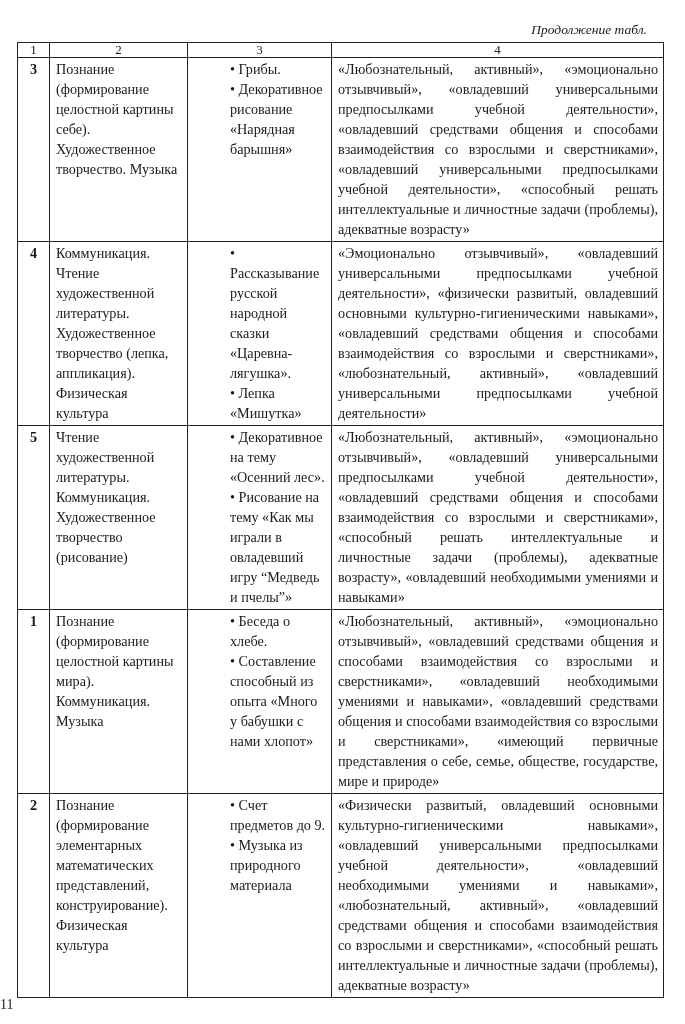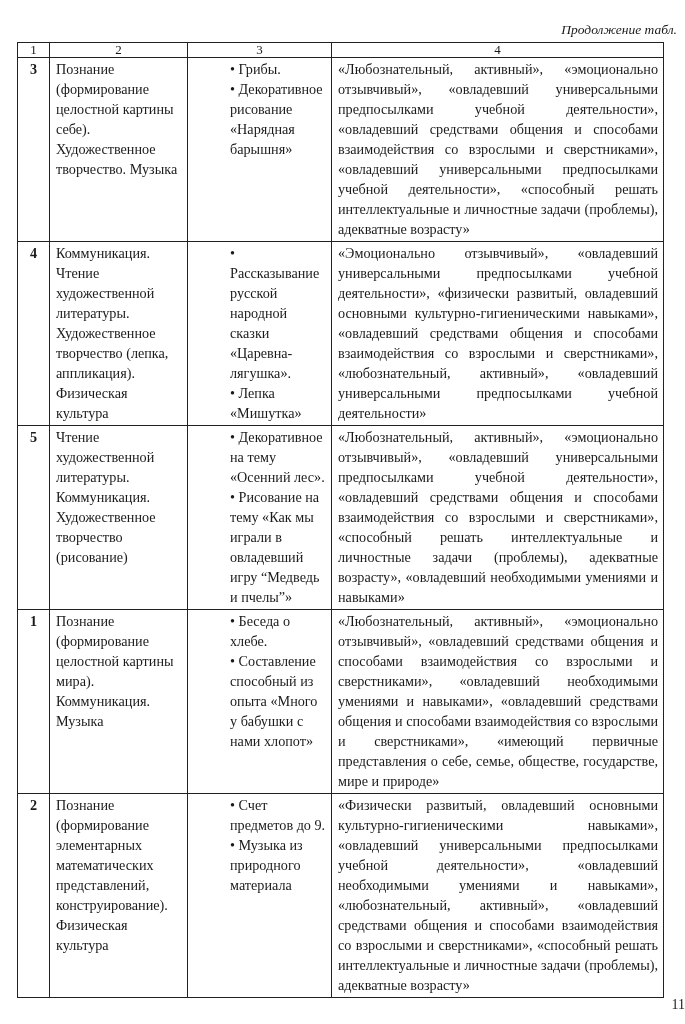--- a/index.html
+++ b/index.html
@@ -1,27 +1,27 @@
 <!DOCTYPE html>
 <html><head>
 <meta charset="utf-8">
 <style>
   html, body { margin: 0; padding: 0; background: #ffffff; }
   body { width: 685px; height: 1024px; position: relative; overflow: hidden;
          font-family: "Liberation Serif", "DejaVu Serif", serif; color: #1a1a1a; }
-  .cont { position: absolute; right: 8px; top: 22px; font-style: italic; font-size: 13.5px; }
+  .cont { position: absolute; right: 38px; top: 22px; font-style: italic; font-size: 13.5px; }
   table.main { position: absolute; left: 17px; top: 42px; width: 646px;
                border-collapse: collapse; table-layout: fixed; font-size: 14.2px; line-height: 20px; }
   table.main td, table.main th { border: 1.3px solid #222; vertical-align: top; padding: 1px 5px 2px 6px; }
   th { font-weight: normal; text-align: center; font-size: 13px; line-height: 14px; padding: 0 !important; }
   td.num { text-align: center; font-weight: bold; padding-left: 0 !important; padding-right: 0 !important; }
   td.desc { text-align: justify; }
   td.week { text-align: center; font-weight: bold; line-height: 16px; padding: 0; }
   .item { display: block; margin-left: 36px; }
-  .pagenum { position: absolute; left: 0; width: 685px; top: 997px; text-align: right; font-size: 14px; }
+  .pagenum { position: absolute; left: 0; width: 685px; top: 997px; text-align: left; font-size: 14px; }
   col.c1 { width: 32px; } col.c2 { width: 138px; } col.c3 { width: 144px; } col.c4 { width: 332px; }
 </style>
 </head>
 <body>
 
 <div class="cont">Продолжение табл.</div>
 
 <table class="main">
   <colgroup>
       <col class="c1">

